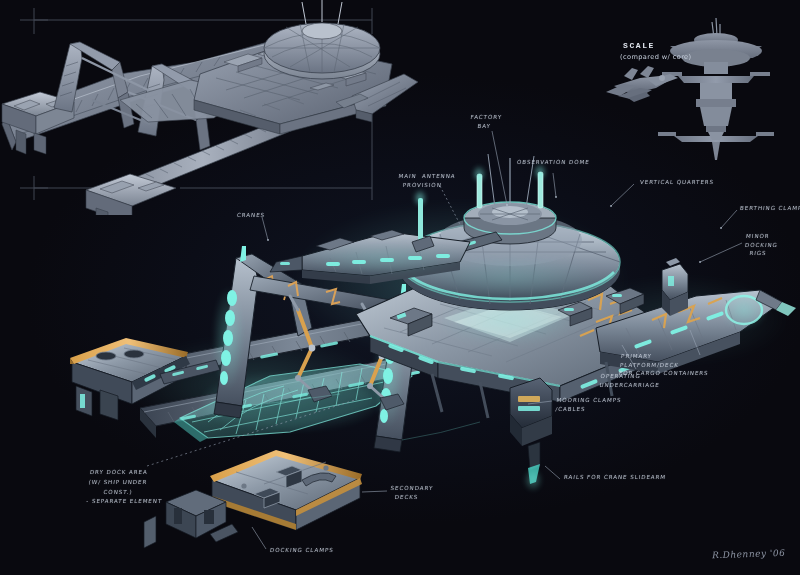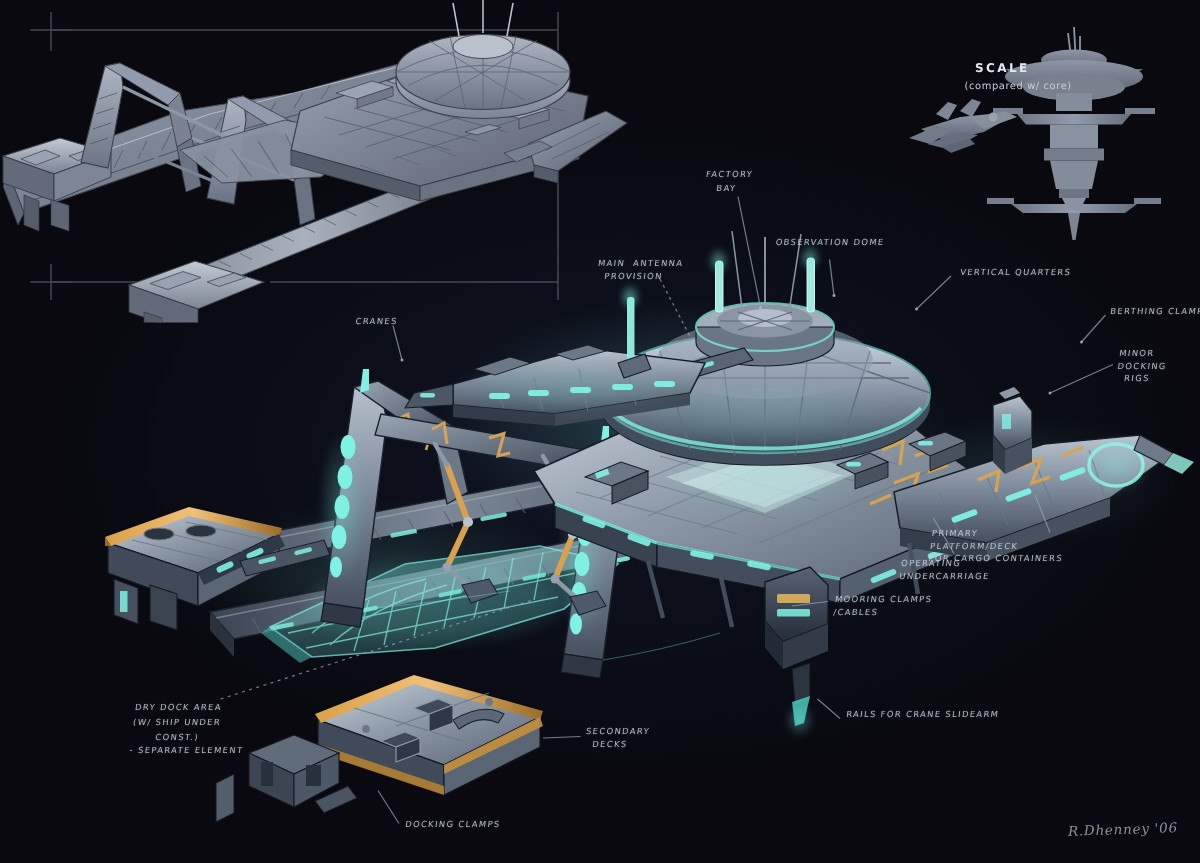--- a/index.html
+++ b/index.html
@@ -271,22 +271,22 @@
       <path d="M14 72 L40 64 L60 62 L70 66 L56 74 L30 80 Z" fill="url(#sG)"></path>
       <path d="M6 78 L24 70 L36 72 L20 82 Z" fill="#737b8a"></path>
       <path d="M24 62 L32 54 L38 56 L32 66 Z" fill="#7e8695"></path>
       <path d="M40 60 L48 52 L54 54 L48 64 Z" fill="#7e8695"></path>
       <path d="M18 82 L40 74 L52 76 L34 86 Z" fill="#676f7e"></path>
       <path d="M48 66 L70 60 L78 64 L56 72 Z" fill="#868f9e"></path>
       <path d="M28 84 L46 78 L50 82 L34 88 Z" fill="#5e6675"></path>
       <circle cx="62" cy="64" r="3" fill="#9aa3b1"></circle>
     </g>
   </svg>
-  <div class="scaleTitle" style="left:650px;top:41px;">SCALE</div>
-  <div class="scaleSub" style="left:643px;top:53px;">(compared w/ core)</div>
+  <div class="scaleTitle" style="left:623px;top:41px;font-family:Liberation Mono, monospace;">SCALE</div>
+  <div class="scaleSub" style="left:620px;top:53px;">(compared w/ core)</div>
 
   <svg style="position:absolute;left:40px;top:150px;" width="760" height="400" viewBox="0 0 760 400">
     <defs>
       <linearGradient id="hull" x1="0" y1="0" x2="0" y2="1">
         <stop offset="0" stop-color="#b9c3cf"></stop>
           <stop offset=".5" stop-color="#7d8a99"></stop>
         <stop offset="1" stop-color="#454f5e"></stop>
       </linearGradient>
       <linearGradient id="hull2" x1="0" y1="0" x2="1" y2="1">
         <stop offset="0" stop-color="#9aa6b4"></stop>

